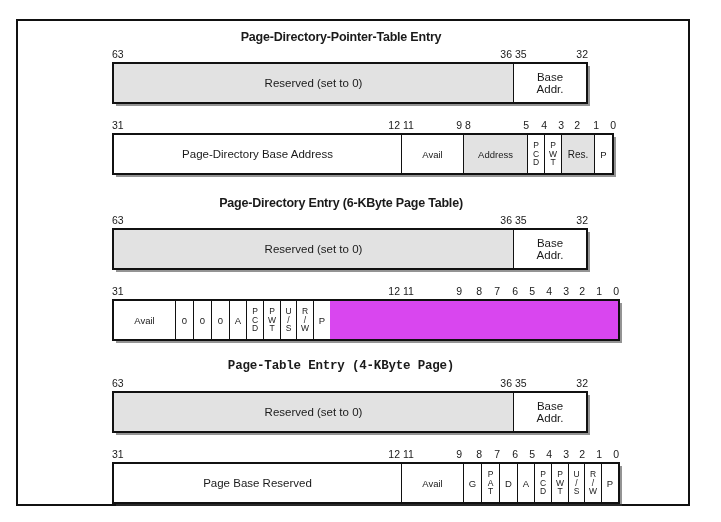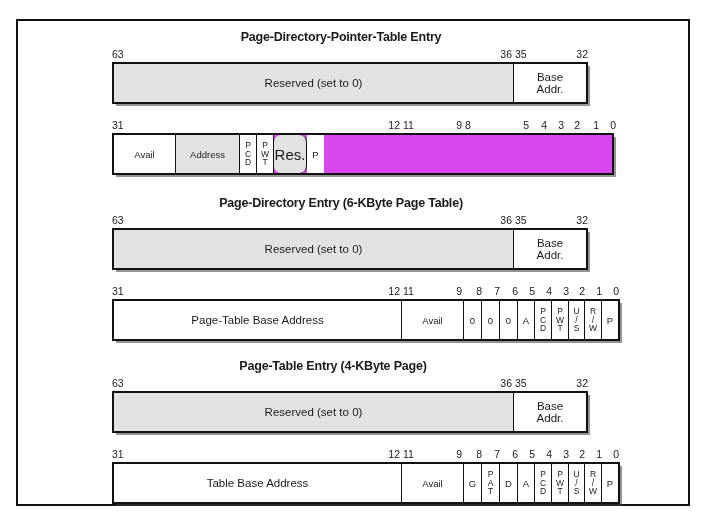--- a/index.html
+++ b/index.html
@@ -52,21 +52,21 @@
     justify-content:center;
     font-size:11.5px;
     color:#1a1a1a;
     overflow:hidden;
     background:#fff;
     position:relative;
   }
   .cell:last-child{border-right:none;}
   .cell.shaded{background:#e2e2e2;}
   .cell.small{font-size:9.5px;}
-  .cell.tiny{font-size:15px;border-radius:7px;}
+  .cell.tiny{font-size:10px;}
 
   
   .vstack{
     display:flex;
     flex-direction:column;
     align-items:center;
     justify-content:center;
     line-height:8.5px;
     font-size:8.5px;
     letter-spacing:0;
@@ -132,20 +132,23 @@
         <span class="tick r" style="left: 350px;">9</span>
         <span class="tick" style="left: 353px;">8</span>
         <span class="tick r" style="left: 417px;">5</span>
         <span class="tick r" style="left: 435px;">4</span>
         <span class="tick r" style="left: 452px;">3</span>
         <span class="tick r" style="left: 468px;">2</span>
         <span class="tick r" style="left: 487px;">1</span>
         <span class="tick r" style="left: 504px;">0</span>
       </div>
       <div class="row" style="left: 112px; top: 133px; height: 42px; width: 502px;">
+        <div class="cell" style="width: 288px; flex: 0 0 288px;">
+          <span>Page-Directory Base Address</span>
+        </div>
         <div class="cell small" style="width: 62px; flex: 0 0 62px;">
           <span>Avail</span>
         </div>
         <div class="cell shaded small" style="width: 64px; flex: 0 0 64px;">
           <span>Address</span>
         </div>
         <div class="cell" style="width: 17px; flex: 0 0 17px;">
           <div class="vstack">
             <span>P</span>
             <span>C</span>
@@ -193,23 +196,20 @@
         <span class="tick r" style="left: 388px;">7</span>
         <span class="tick r" style="left: 406px;">6</span>
         <span class="tick r" style="left: 423px;">5</span>
         <span class="tick r" style="left: 440px;">4</span>
         <span class="tick r" style="left: 457px;">3</span>
         <span class="tick r" style="left: 473px;">2</span>
         <span class="tick r" style="left: 490px;">1</span>
         <span class="tick r" style="left: 507px;">0</span>
       </div>
       <div class="row" style="left: 112px; top: 299px; height: 42px; width: 508px;">
-        <div class="cell" style="width: 288px; flex: 0 0 288px;">
-          <span>Page-Table Base Address</span>
-        </div>
         <div class="cell small" style="width: 62px; flex: 0 0 62px;">
           <span>Avail</span>
         </div>
         <div class="cell small" style="width: 18px; flex: 0 0 18px;">
           <span>0</span>
         </div>
         <div class="cell small" style="width: 18px; flex: 0 0 18px;">
           <span>0</span>
         </div>
         <div class="cell small" style="width: 18px; flex: 0 0 18px;">
@@ -243,21 +243,21 @@
           <div class="vstack">
             <span>R</span>
             <span>/</span>
             <span>W</span>
           </div>
         </div>
         <div class="cell small" style="width: 16px; flex: 0 0 16px;">
           <span>P</span>
         </div>
       </div>
-      <div class="blk-title" style="left: 88px; top: 359px; width: 490px;">Page-Table Entry (4-KByte Page)</div>
+      <div class="blk-title" style="left: 96px; top: 359px; width: 490px; font-family: Liberation Mono, monospace;">Page-Table Entry (4-KByte Page)</div>
       <div class="ticks" style="left: 112px; top: 377px;">
         <span class="tick" style="left: 0px;">63</span>
         <span class="tick r" style="left: 400px;">36</span>
         <span class="tick" style="left: 403px;">35</span>
         <span class="tick r" style="left: 476px;">32</span>
       </div>
       <div class="row" style="left: 112px; top: 391px; height: 42px; width: 476px;">
         <div class="cell shaded" style="width: 400px; flex: 0 0 400px;">
           <span>Reserved (set to 0)</span>
         </div>
@@ -278,21 +278,21 @@
         <span class="tick r" style="left: 406px;">6</span>
         <span class="tick r" style="left: 423px;">5</span>
         <span class="tick r" style="left: 440px;">4</span>
         <span class="tick r" style="left: 457px;">3</span>
         <span class="tick r" style="left: 473px;">2</span>
         <span class="tick r" style="left: 490px;">1</span>
         <span class="tick r" style="left: 507px;">0</span>
       </div>
       <div class="row" style="left: 112px; top: 462px; height: 42px; width: 508px;">
         <div class="cell" style="width: 288px; flex: 0 0 288px;">
-          <span>Table Base Address</span>
+          <span>Page Base Reserved</span>
         </div>
         <div class="cell small" style="width: 62px; flex: 0 0 62px;">
           <span>Avail</span>
         </div>
         <div class="cell small" style="width: 18px; flex: 0 0 18px;">
           <span>G</span>
         </div>
         <div class="cell" style="width: 18px; flex: 0 0 18px;">
           <div class="vstack">
             <span>P</span>

